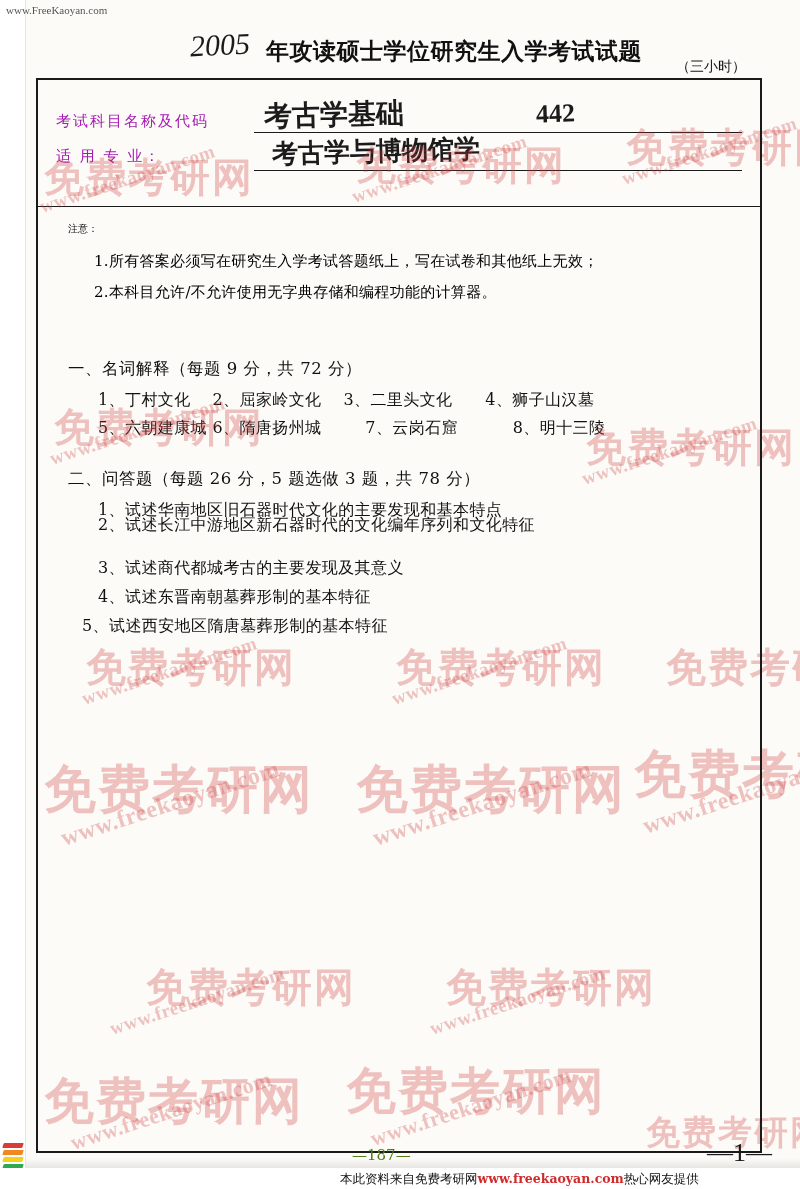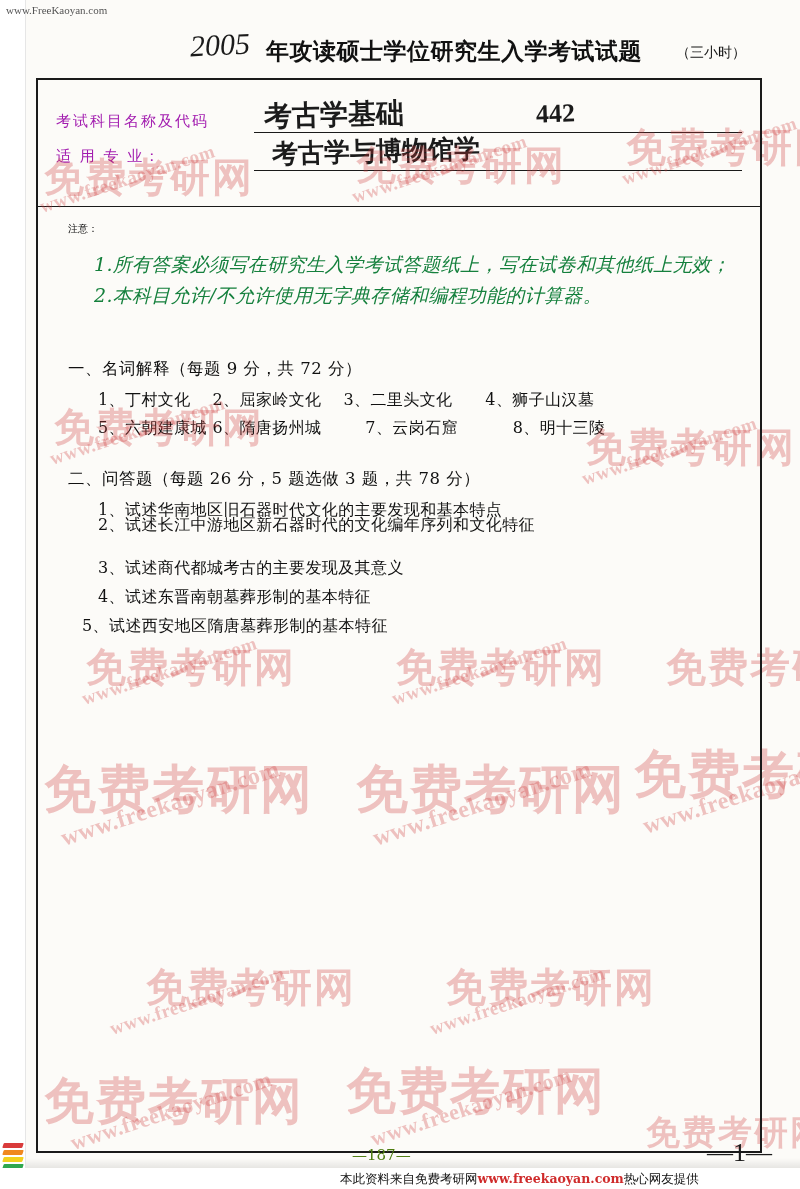--- a/index.html
+++ b/index.html
@@ -96,21 +96,21 @@
     position: absolute;
     left: 228px; top: 6px;
     font-size: 23px;
     font-weight: bold;
     font-family: "DejaVu Serif", serif;
     letter-spacing: 0.5px;
     color: #111;
   }
   .title-paren {
     position: absolute;
-    left: 638px; top: 14px;
+    left: 638px; top: 28px;
     font-size: 14px;
     font-family: "DejaVu Serif", serif;
     color: #111;
   }
 
   
   .row-label {
     position: absolute;
     font-size: 15px;
     font-family: "DejaVu Serif", serif;
@@ -132,25 +132,24 @@
   
   .notice-title {
     position: absolute;
     left: 42px; top: 222px;
     font-size: 10px;
     font-family: "DejaVu Serif", serif;
     color: #111;
   }
   .notice-line {
     position: absolute;
-    font-size: 19px;
-    font-family: "DejaVu Serif", serif;
-    color: #15803d;
+    font-size: 15px;
+    font-family: "DejaVu Serif", serif;
+    color: #000000;
     letter-spacing: 0.3px;
-    font-style: italic;
   }
 
   
   .sec-head {
     position: absolute;
     font-size: 16.5px;
     font-family: "DejaVu Serif", serif;
     color: #111;
     letter-spacing: 0.5px;
   }

